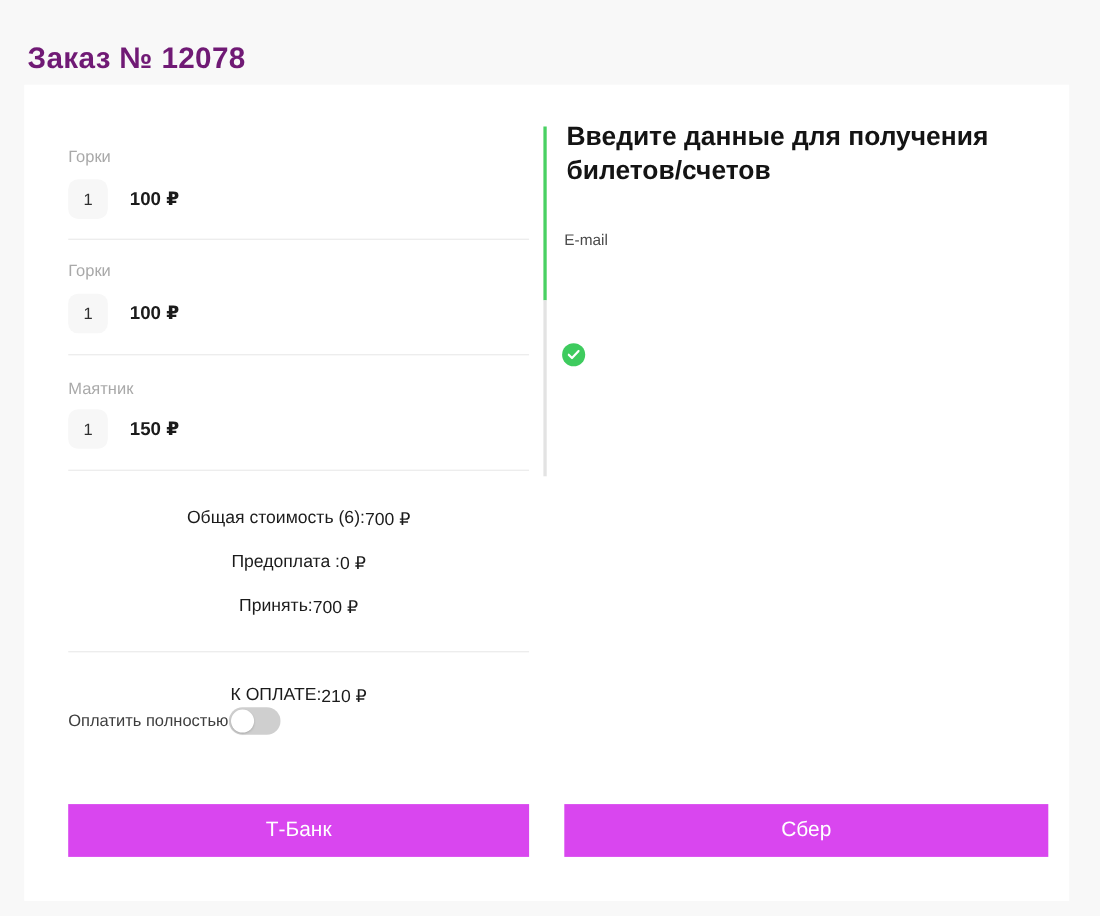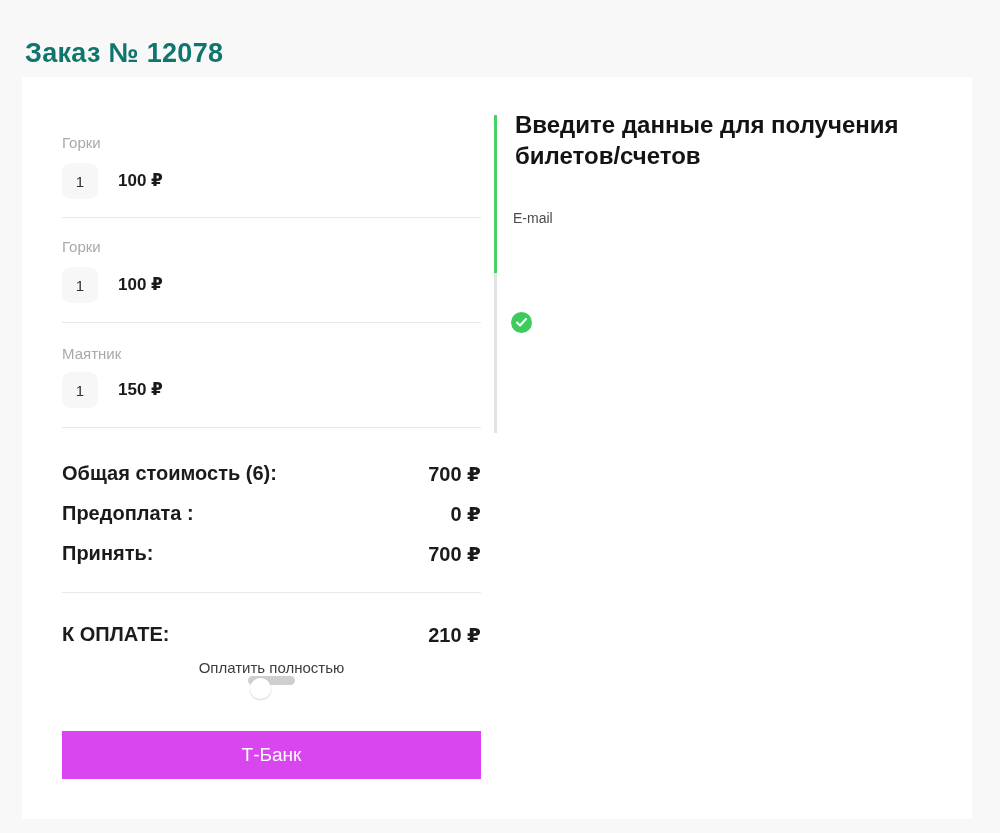--- a/index.html
+++ b/index.html
@@ -10,21 +10,21 @@
     background: #f8f8f8;
     font-family: "Liberation Sans", "DejaVu Sans", sans-serif;
     overflow: hidden;
   }
   .page-title {
     position: absolute;
     left: 25px;
     top: 20px;
     font-size: 27px;
     font-weight: 700;
-    color: #0f766e;
+    color: #701a75;
     letter-spacing: 0.3px;
   }
   .card {
     position: absolute;
     left: 22px;
     top: 77px;
     width: 950px;
     height: 742px;
     background: #ffffff;
   }
@@ -63,35 +63,34 @@
     width: 419px;
     height: 1px;
     background: #e9e9e9;
   }
   .total-row {
     position: absolute;
     left: 40px;
     width: 419px;
     height: 17px;
     display: flex;
-    justify-content: space-between;
-    font-size: 20px;
-    font-weight: 700;
+    justify-content: center;
+    font-size: 16px;
+    font-weight: 400;
     color: #1b1b1b;
   }
   .pay-full-row {
     position: absolute;
     left: 40px;
     width: 419px;
-    top: 582px;
+    top: 565px;
     height: 26px;
     display: flex;
     justify-content: flex-start;
     align-items: center;
-    flex-direction: column;
   }
   .pay-full-label {
     font-size: 15px;
     color: #3d3d3d;
   }
   .toggle {
     position: relative;
     width: 47px;
     height: 25px;
     background: #cfcfcf;
@@ -248,20 +247,21 @@
   </div>
 
   <div class="pay-full-row">
     <span class="pay-full-label">Оплатить полностью</span>
     <div class="toggle">
       <div class="toggle-knob"></div>
     </div>
   </div>
 
   <button class="pay-button tbank-btn">Т-Банк</button>
+  <button class="pay-button sber-btn">Сбер</button>
 
   <div class="vline-green"></div>
   <div class="vline-gray"></div>
 
   <div class="form-heading">Введите данные для получения билетов/счетов</div>
 
   <label class="email-label">E-mail</label>
 
   <div class="agreement-row">
     <div class="checkbox-circle">

